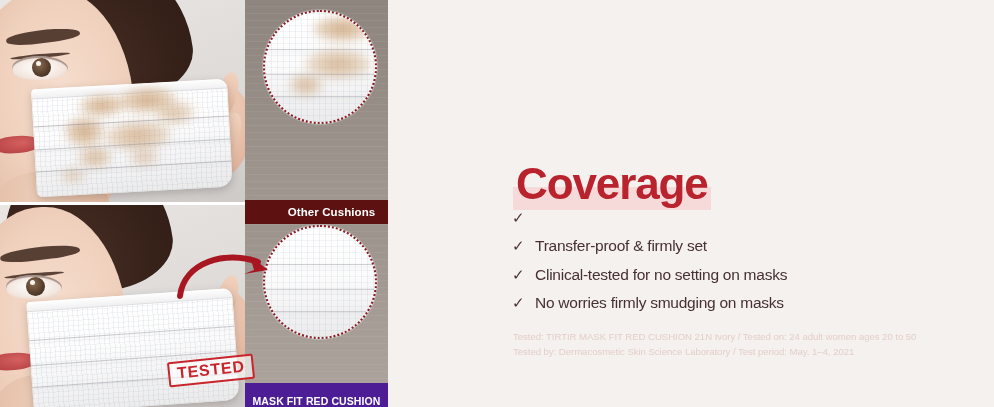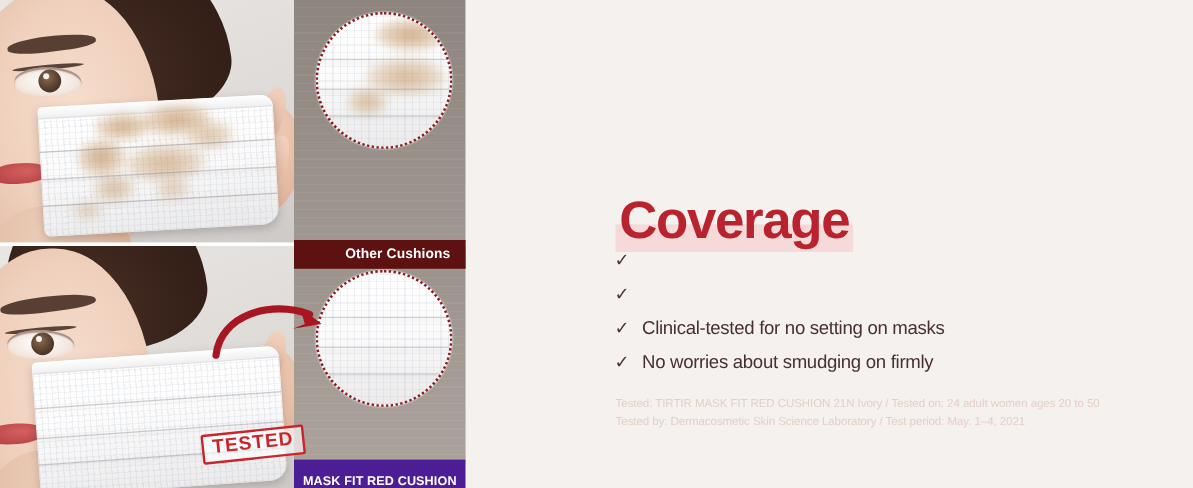--- a/index.html
+++ b/index.html
@@ -567,28 +567,29 @@
         <span class="headline-text">Coverage</span>
       </h1>
     </div>
 
     <ul class="bullets">
       <li class="bullet">
         <span class="check">✓</span>
       </li>
       <li class="bullet">
         <span class="check">✓</span>
+        <span>Transfer-proof &amp; firmly set</span>
       </li>
       <li class="bullet">
         <span class="check">✓</span>
         <span>Clinical-tested for no setting on masks</span>
       </li>
       <li class="bullet">
         <span class="check">✓</span>
-        <span>No worries about smudging on firmly</span>
+        <span>No worries firmly smudging on masks</span>
       </li>
     </ul>
 
     <div class="footnote">
       <div>Tested: TIRTIR MASK FIT RED CUSHION 21N Ivory / Tested on: 24 adult women ages 20 to 50</div>
       <div>Tested by: Dermacosmetic Skin Science Laboratory / Test period: May. 1–4, 2021</div>
     </div>
   </div>
 </div>
 

